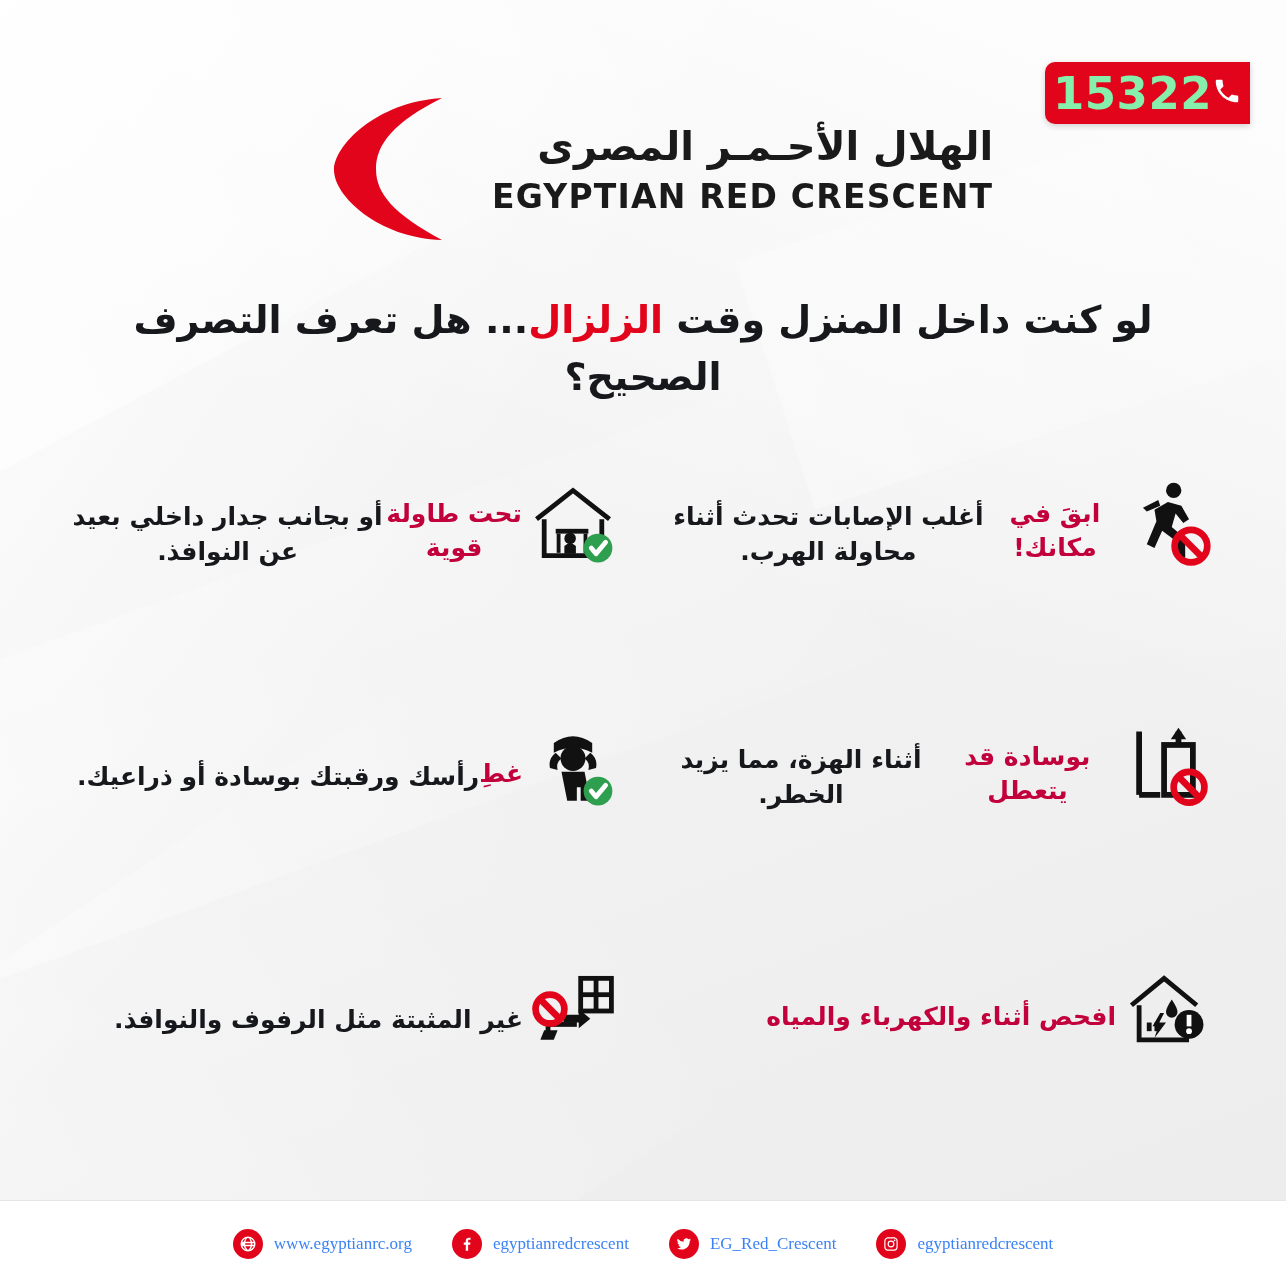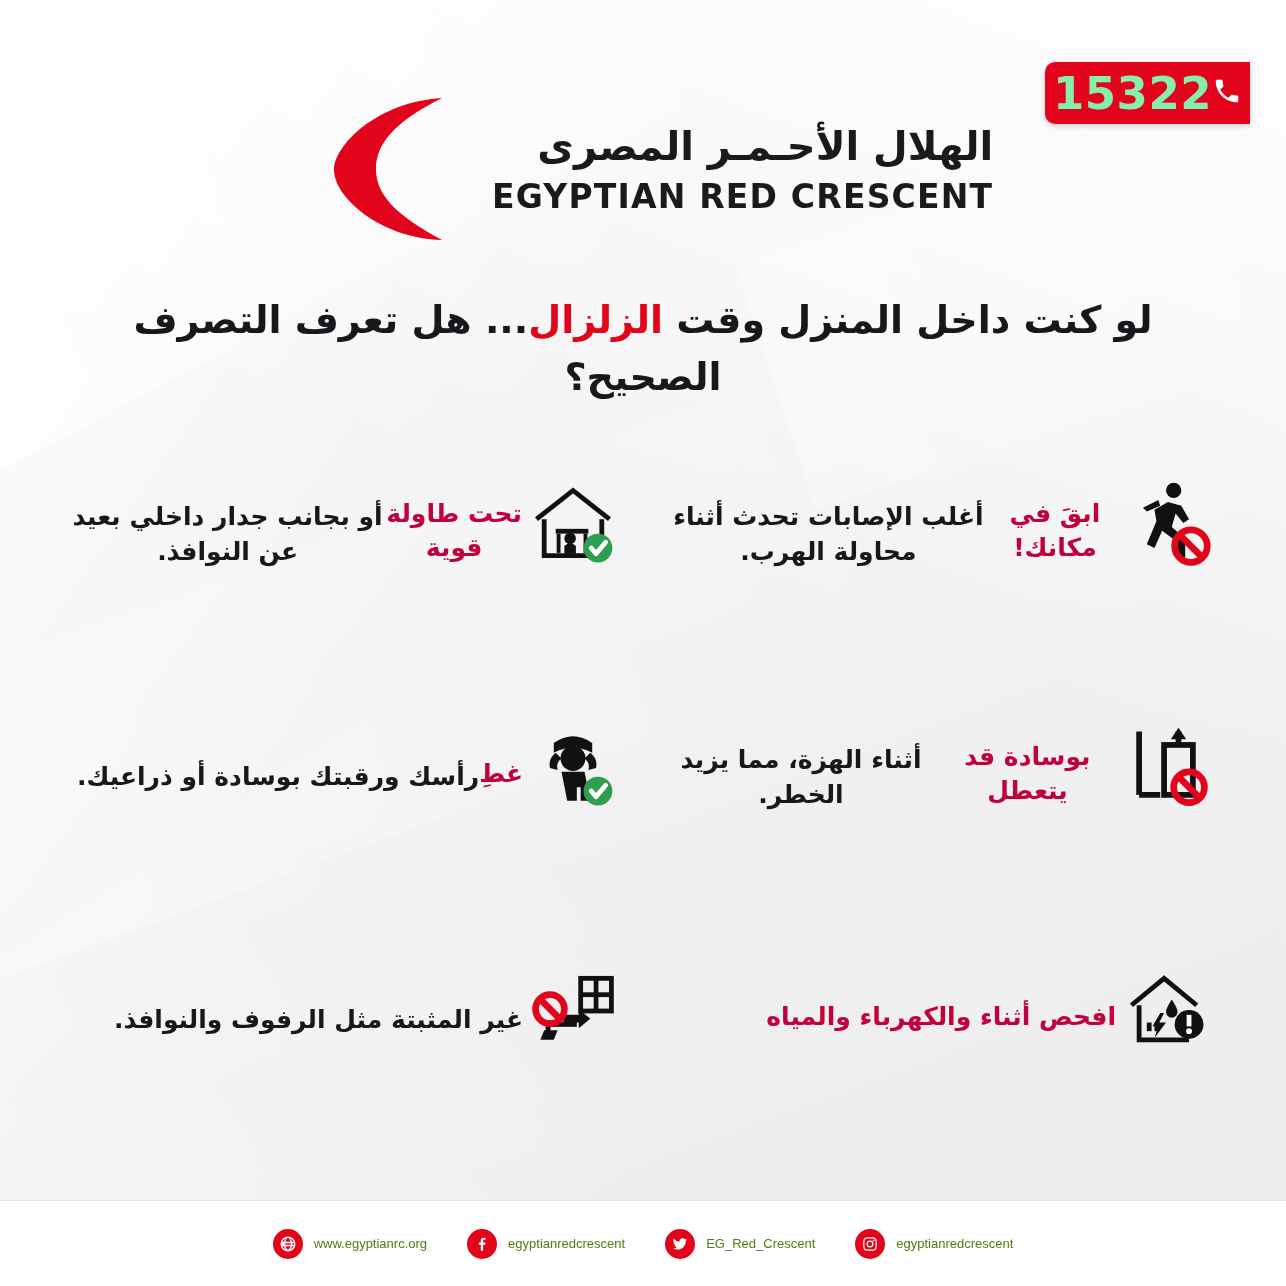--- a/index.html
+++ b/index.html
@@ -166,23 +166,23 @@
   }
   .social .badge {
     width: 30px; height: 30px;
     border-radius: 50%;
     background: #e2041b;
     display: flex; align-items: center; justify-content: center;
     flex: none;
   }
   .social .badge svg { width: 18px; height: 18px; fill: #fff; }
   .social .handle {
-    font-size: 13px;
-    color: #4d7c0f;
-    font-family: Liberation Sans, sans-serif;
+    font-size: 17px;
+    color: #3b82f6;
+    font-family: Liberation Serif, serif;
     white-space: nowrap;
   }
 </style>
 </head>
 <body>
 
 <div class="poster">
 
   <div class="bg-streak streak-1"></div>
   <div class="bg-streak streak-2"></div>

